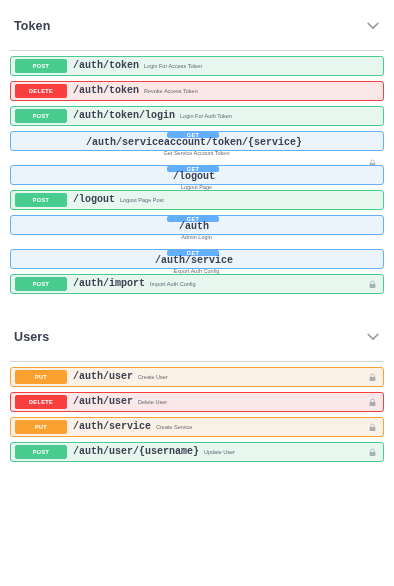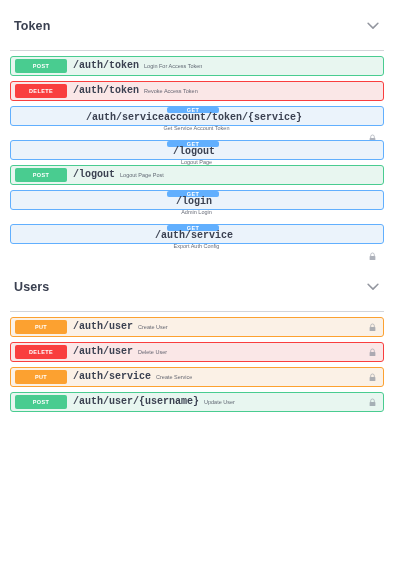--- a/index.html
+++ b/index.html
@@ -111,20 +111,31 @@
         <span class="method m-delete">DELETE</span>
         <span class="path">/auth/token</span>
         <span class="summary">Revoke Access Token</span>
         <span class="lock hidden">
           <svg viewBox="0 0 20 20" width="9" height="11" aria-hidden="true">
             <path d="M6 9 V6.2 a4 4 0 0 1 8 0 V9" fill="none" stroke="#7d8492" stroke-width="1.8"></path>
             <rect x="3.6" y="9" width="12.8" height="9" rx="1.4" fill="#7d8492"></rect>
           </svg>
         </span>
       </div>
+      <div class="op v-post">
+        <span class="method m-post">POST</span>
+        <span class="path">/auth/token/login</span>
+        <span class="summary">Login For Auth Token</span>
+        <span class="lock hidden">
+          <svg viewBox="0 0 20 20" width="9" height="11" aria-hidden="true">
+            <path d="M6 9 V6.2 a4 4 0 0 1 8 0 V9" fill="none" stroke="#7d8492" stroke-width="1.8"></path>
+            <rect x="3.6" y="9" width="12.8" height="9" rx="1.4" fill="#7d8492"></rect>
+          </svg>
+        </span>
+      </div>
       <div class="op v-get">
         <span class="method m-get">GET</span>
         <span class="path">/auth/serviceaccount/token/{service}</span>
         <span class="summary">Get Service Account Token</span>
         <span class="lock">
           <svg viewBox="0 0 20 20" width="9" height="11" aria-hidden="true">
             <path d="M6 9 V6.2 a4 4 0 0 1 8 0 V9" fill="none" stroke="#7d8492" stroke-width="1.8"></path>
             <rect x="3.6" y="9" width="12.8" height="9" rx="1.4" fill="#7d8492"></rect>
           </svg>
         </span>
@@ -149,36 +160,47 @@
         <span class="summary">Logout Page Post</span>
         <span class="lock hidden">
           <svg viewBox="0 0 20 20" width="9" height="11" aria-hidden="true">
             <path d="M6 9 V6.2 a4 4 0 0 1 8 0 V9" fill="none" stroke="#7d8492" stroke-width="1.8"></path>
             <rect x="3.6" y="9" width="12.8" height="9" rx="1.4" fill="#7d8492"></rect>
           </svg>
         </span>
       </div>
       <div class="op v-get">
         <span class="method m-get">GET</span>
-        <span class="path">/login</span>
+        <span class="path">/auth</span>
         <span class="summary">Admin Login</span>
         <span class="lock hidden">
           <svg viewBox="0 0 20 20" width="9" height="11" aria-hidden="true">
             <path d="M6 9 V6.2 a4 4 0 0 1 8 0 V9" fill="none" stroke="#7d8492" stroke-width="1.8"></path>
             <rect x="3.6" y="9" width="12.8" height="9" rx="1.4" fill="#7d8492"></rect>
           </svg>
         </span>
       </div>
     </div>
     <div class="sec-gap-sm"></div>
     <div class="tag-section">
       <div class="op v-get">
         <span class="method m-get">GET</span>
         <span class="path">/auth/service</span>
         <span class="summary">Export Auth Config</span>
+        <span class="lock">
+          <svg viewBox="0 0 20 20" width="9" height="11" aria-hidden="true">
+            <path d="M6 9 V6.2 a4 4 0 0 1 8 0 V9" fill="none" stroke="#7d8492" stroke-width="1.8"></path>
+            <rect x="3.6" y="9" width="12.8" height="9" rx="1.4" fill="#7d8492"></rect>
+          </svg>
+        </span>
+      </div>
+      <div class="op v-post">
+        <span class="method m-post">POST</span>
+        <span class="path">/auth/import</span>
+        <span class="summary">Import Auth Config</span>
         <span class="lock">
           <svg viewBox="0 0 20 20" width="9" height="11" aria-hidden="true">
             <path d="M6 9 V6.2 a4 4 0 0 1 8 0 V9" fill="none" stroke="#7d8492" stroke-width="1.8"></path>
             <rect x="3.6" y="9" width="12.8" height="9" rx="1.4" fill="#7d8492"></rect>
           </svg>
         </span>
       </div>
     </div>
     <div class="sec-gap"></div>
     <div class="tag-section">

